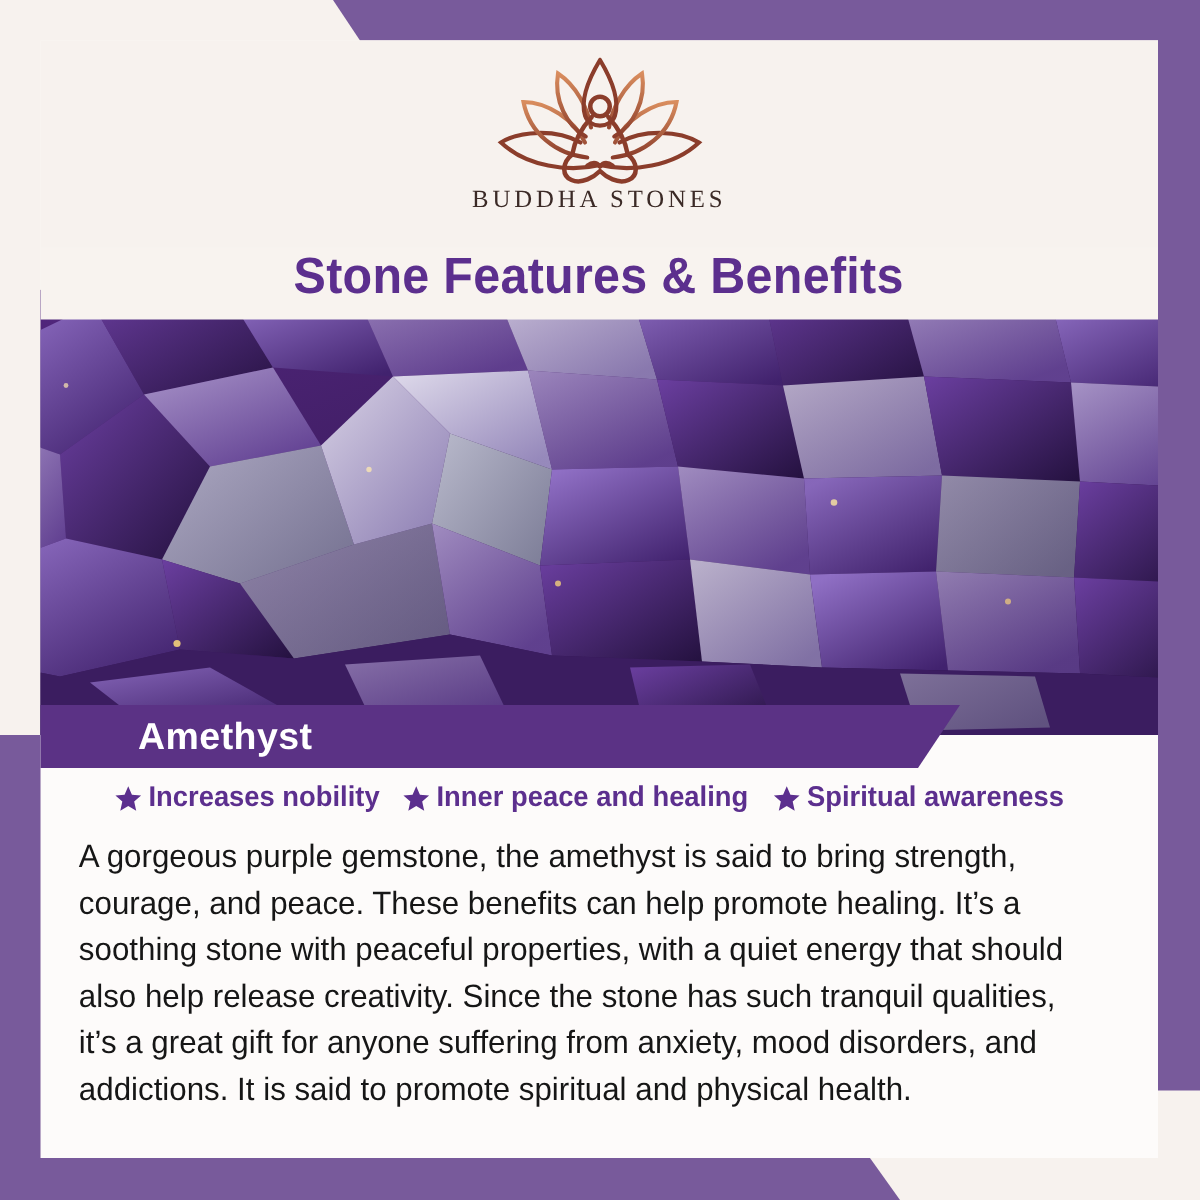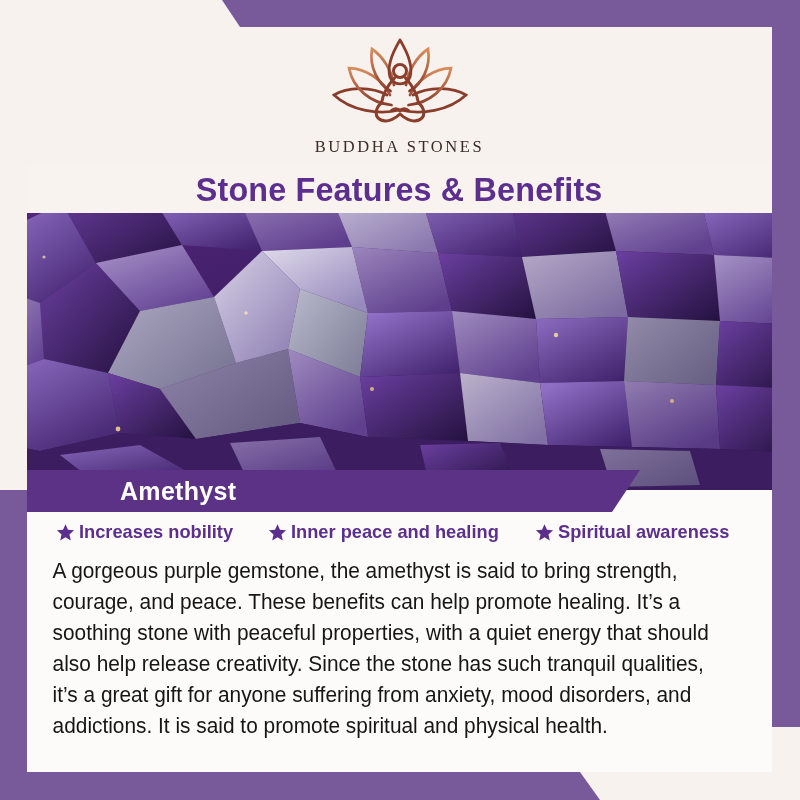--- a/index.html
+++ b/index.html
@@ -48,26 +48,26 @@
     background:#f7f2ee;
     display:flex; flex-direction:column; align-items:center;
     padding-top:8px;
   }
   .logo-mark { width:150px; height:88px; display:block; }
   .brand-name {
     font-family:"Liberation Serif", serif;
     font-size:16.5px;
     letter-spacing:2.6px;
     color:#3b2a26;
-    margin-top:14px;
+    margin-top:0;
   }
   .title-band {
     position:absolute; left:0; top:138px; width:745px; height:48px;
     background:#f8f3ef;
-    display:flex; align-items:center; justify-content:center;
+    display:flex; align-items:flex-start; justify-content:center;
     z-index:3;
   }
   .title-text {
     font-family:"Liberation Sans Narrow","Liberation Sans",sans-serif;
     font-weight:bold;
     font-size:34px;
     color:#5c2f8e;
     letter-spacing:0.2px;
     transform:scaleX(0.95);
   }
@@ -82,40 +82,39 @@
   .photo-band svg { display:block; width:800px; height:297px; }
 
   
   .stone-label {
     position:absolute; left:-27px; top:443px;
     width:640px; height:42px;
     background:#5b3285;
     clip-path: polygon(0 0, 640px 0, 612px 42px, 0 42px);
     display:flex; align-items:center;
     z-index:4;
-    padding-left:28px;
   }
   .stone-label-text {
     font-family:"Liberation Sans Narrow","Liberation Sans",sans-serif;
     font-weight:bold;
     font-size:25px;
     color:#ffffff;
     margin-left:92px;
     letter-spacing:0.3px;
   }
 
   
   .content {
     position:absolute; left:0; top:463px; width:745px; height:282px;
     background:#fdfbfa;
     padding:31px 18px 0 12px;
   }
   .benefits {
     display:flex; justify-content:center; align-items:center;
-    gap:28px;
+    gap:8px;
     margin-bottom:13px;
   }
   .benefit { display:flex; align-items:center; gap:4px; }
   .star-icon { width:19px; height:19px; flex:none; display:block; }
   .benefit-label {
     font-family:"Liberation Sans Narrow","Liberation Sans",sans-serif;
     font-weight:bold;
     font-size:19px;
     color:#5c2f8e;
     white-space:nowrap;

